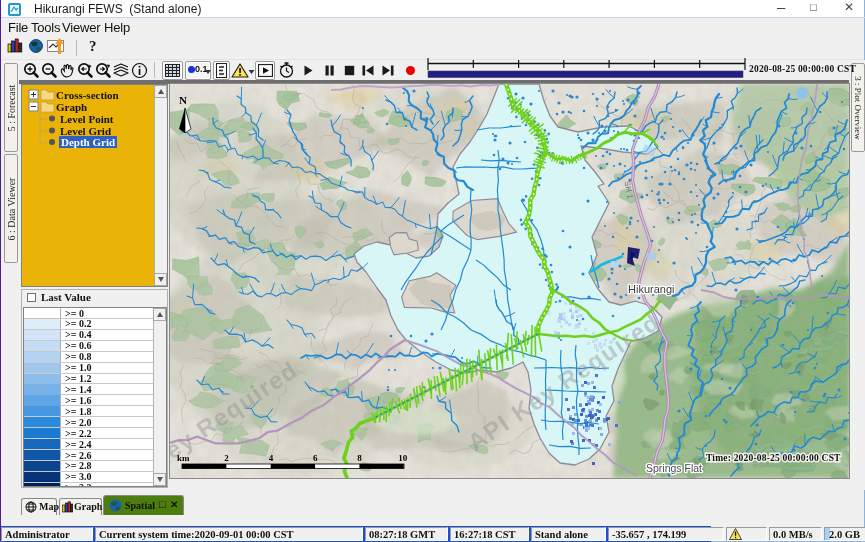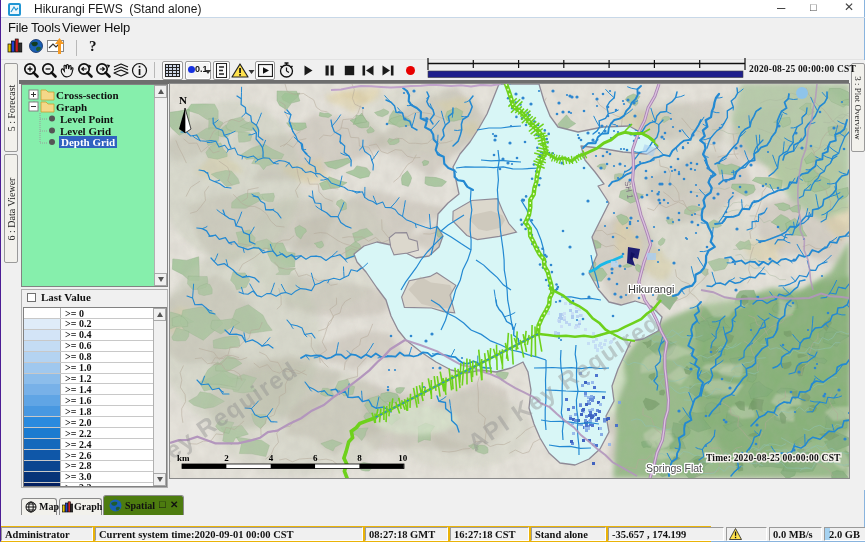--- a/index.html
+++ b/index.html
@@ -11,36 +11,36 @@
 #menu { left:0; top:18px; width:100%; height:17px; background:#f0f0f0; font-size:13px; letter-spacing:-0.2px; color:#111; }
 #menu span { position:absolute; top:2px; }
 #tb1 { left:0; top:35px; width:100%; height:25px; background:#f0f0f0; border-bottom:1px solid #e3e3e3; }
 .tbtn { position:absolute; background:#f4f4f4; border:1px solid #9a9a9a; border-radius:2px; box-shadow:inset 0 0 0 1px #fff; }
 #darkline { left:18px; top:80px; width:830px; height:4px; background:#6e6e6e; }
 .vtabs-l { left:2px; top:60px; width:16px; height:430px; background:#f0f0f0; }
 .vtab { position:absolute; background:#f2f1ec; border:1px solid #9a9a9a; border-radius:2px;
   font:10px "Liberation Serif",serif; color:#222; }
 .vtab span { position:absolute; white-space:nowrap; }
 #lpanel { left:19px; top:84px; width:148px; height:404px; background:#f0f0f0; }
-#tree { position:absolute; left:1px; top:0px; width:147px; height:203px; background:#86efac;
+#tree { position:absolute; left:1px; top:0px; width:147px; height:203px; background:#eab308;
   border:1px solid #828282; font:11px "Liberation Serif",serif; font-weight:bold; color:#111; }
 .trow { position:absolute; white-space:nowrap; }
 #legendbox { position:absolute; left:1px; top:205px; width:147px; height:199px; background:#f0f0f0;
   border:1px solid #b0b0b0; }
 #leglist { position:absolute; left:1px; top:17px; width:144px; height:180px; background:#fff; border:1px solid #828282; overflow:hidden; }
 .lrow { position:absolute; left:0; width:130px; height:10.92px; border-bottom:1px solid #c8c8c8; }
 .lsw { position:absolute; left:0; top:0; width:37px; height:10.2px; border-right:1px solid #b0b0b0; }
 .llab { position:absolute; left:41px; top:-0.5px; font:bold 10px "Liberation Serif",serif; color:#111; }
 .sb { position:absolute; background:#f0f0f0; border:1px solid #a8a8a8; }
 .arr { position:absolute; width:0; height:0; }
 #tabs { left:18px; top:489px; width:830px; height:20px;margin-top:7px; }
 .tab { position:absolute; background:#f2f1ec; border:1px solid #8a8a8a; border-bottom:none;
   border-radius:3px 3px 0 0; font:bold 10px "Liberation Serif",serif; color:#111; }
 #logsrow { left:18px; top:509px; width:830px; height:18px; }
-#status { left:0; top:526px; width:710px; height:16px; background:#eab308; font:bold 10.5px "Liberation Serif",serif; color:#111; }
+#status { left:0; top:526px; width:710px; height:16px; background:#1d4ed8; font:bold 10.5px "Liberation Serif",serif; color:#111; }
 .cell { position:absolute; top:1px; height:14px; border:1px solid; border-color:#9a9a9a #fff #fff #9a9a9a; background:#f0f0f0; padding:1px 0 0 3px; white-space:nowrap; overflow:hidden; }
 #map-border { left:168px; top:83px; width:681px; height:396px; border:1px solid #8a8a8a; background:#e9e6de; }
 .wbtn { position:absolute; top:0px; color:#444; font-size:13px; }
 </style></head><body>
 <div id="win">
   <div class="abs" id="title">
     <svg class="abs" style="left:7px;top:3px" width="13" height="13">
         <rect width="13" height="13" rx="2" fill="#2196d4"></rect>
         <rect x="2" y="2" width="9" height="9" fill="#fff" opacity="0.92"></rect>
         <path d="M3,9 L6,4 L8,7 L10,5" stroke="#2196d4" stroke-width="1.2" fill="none"></path>

